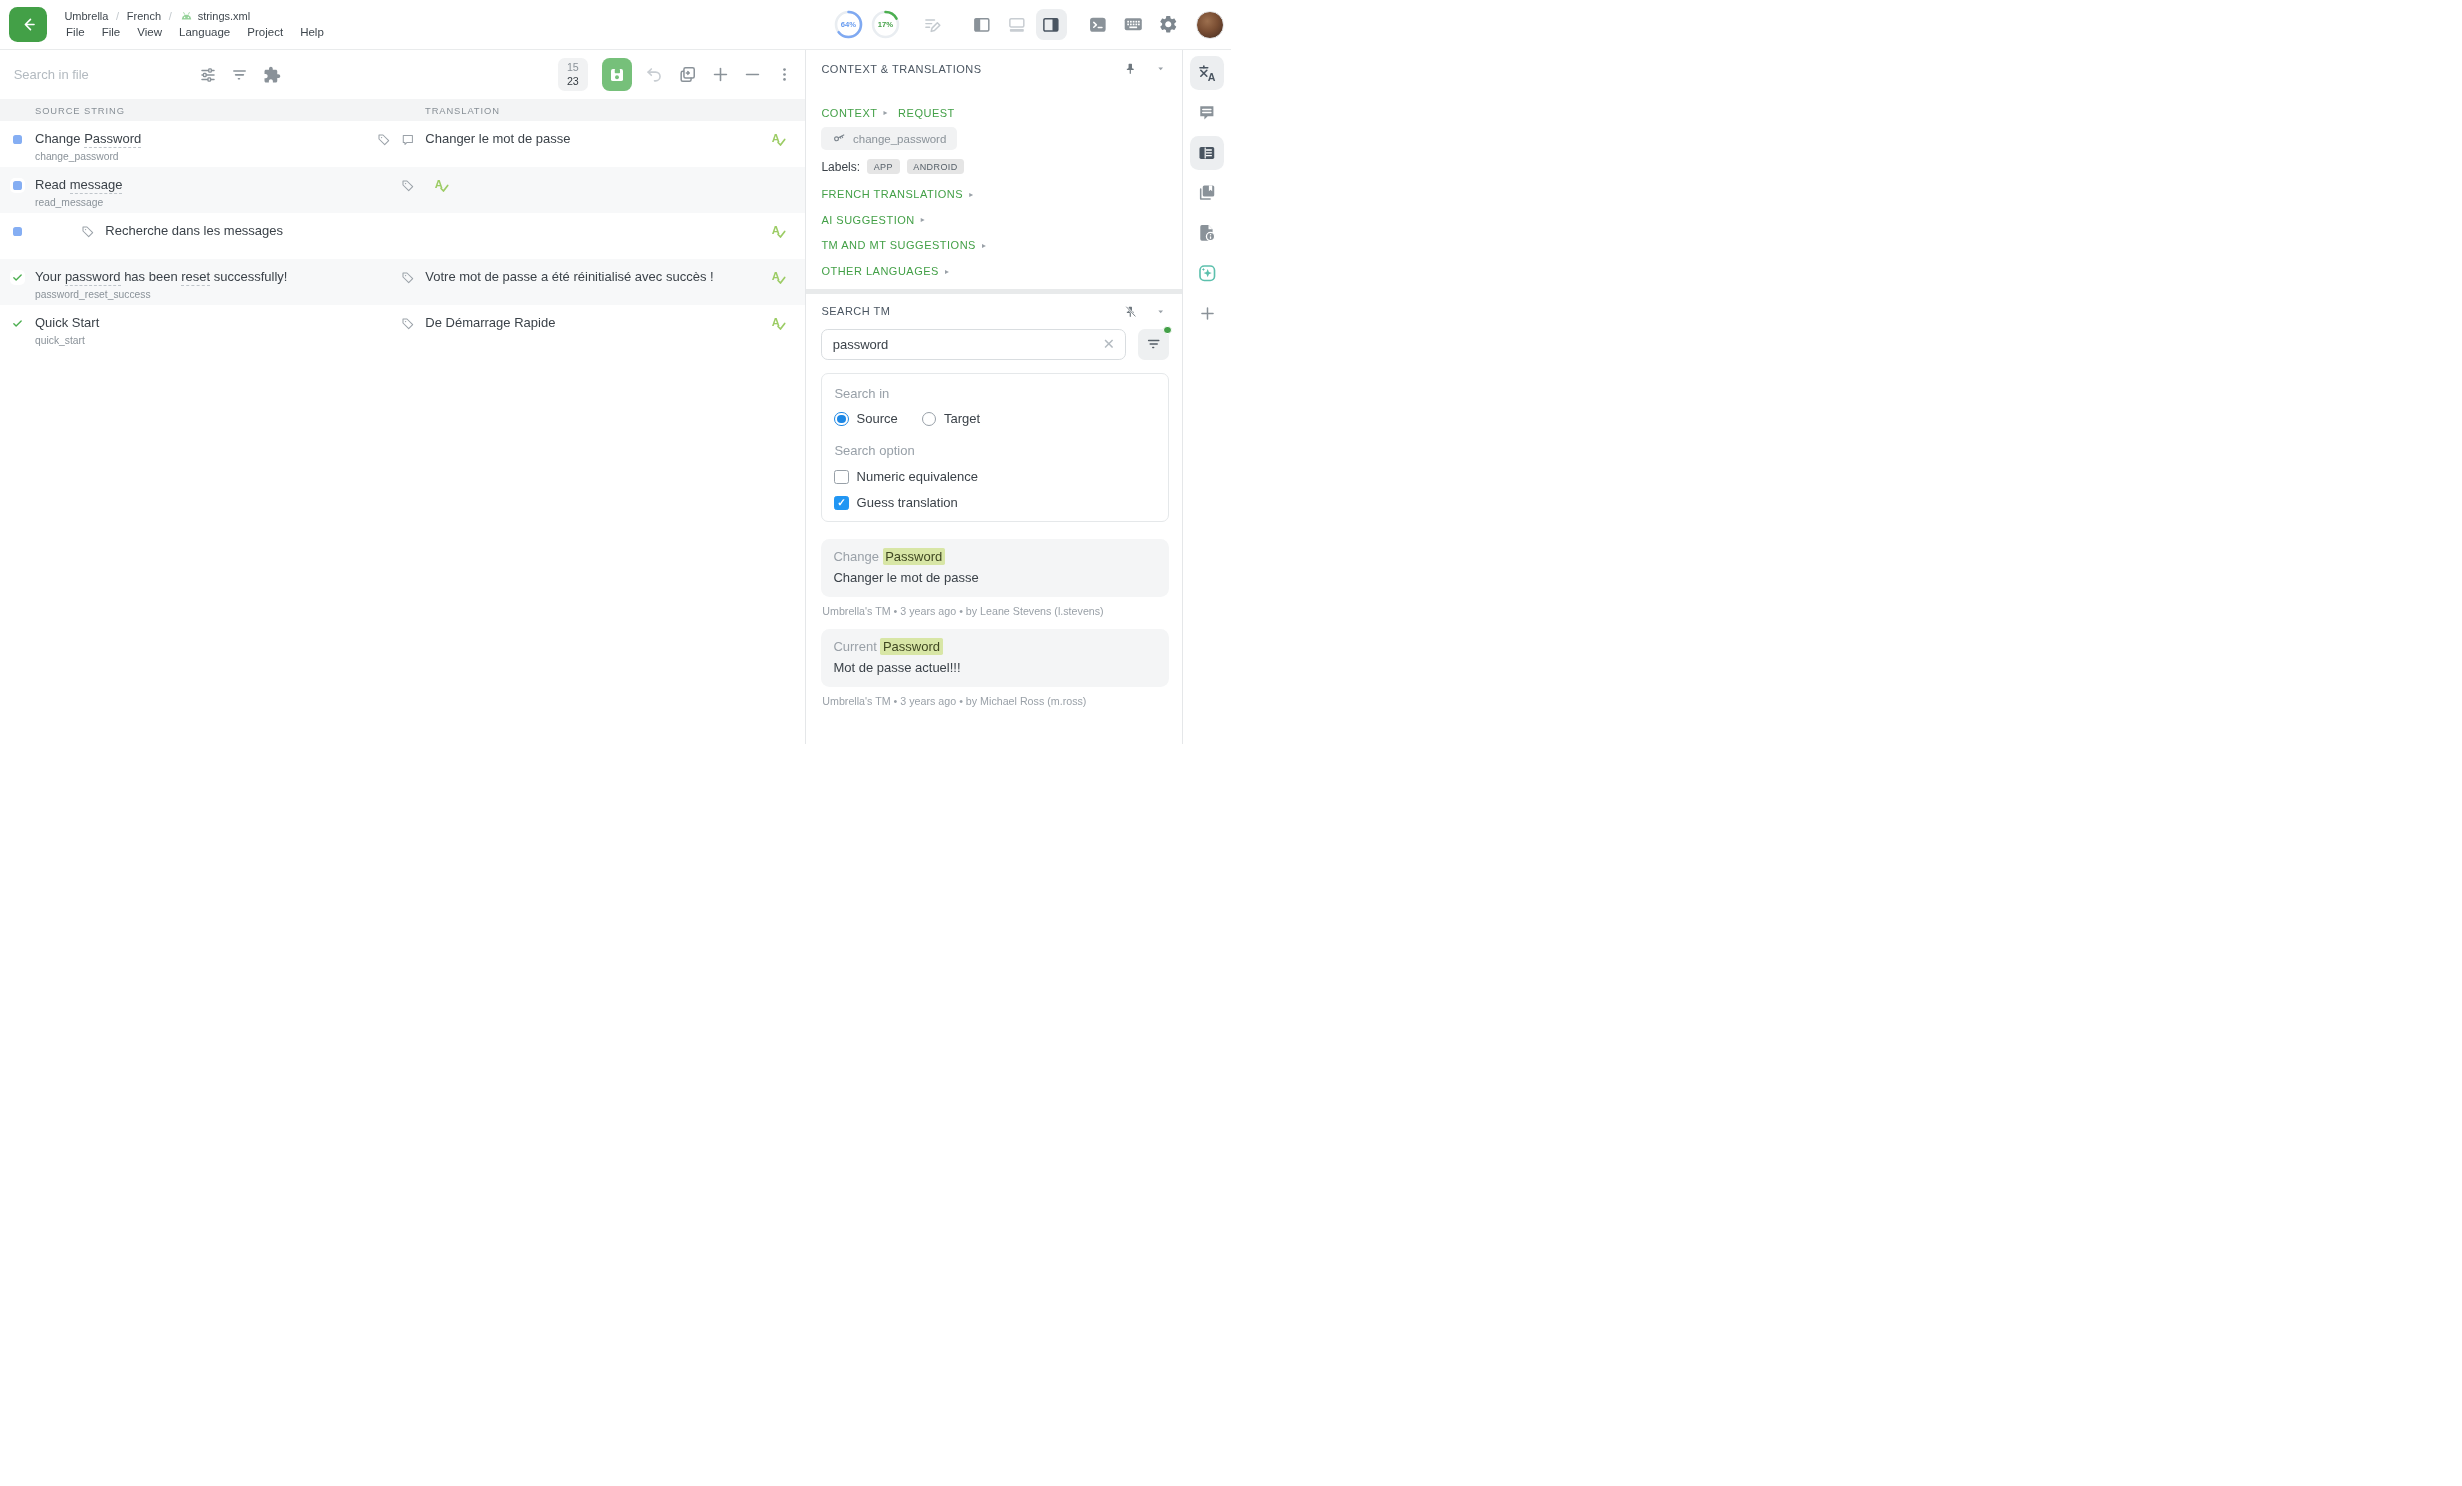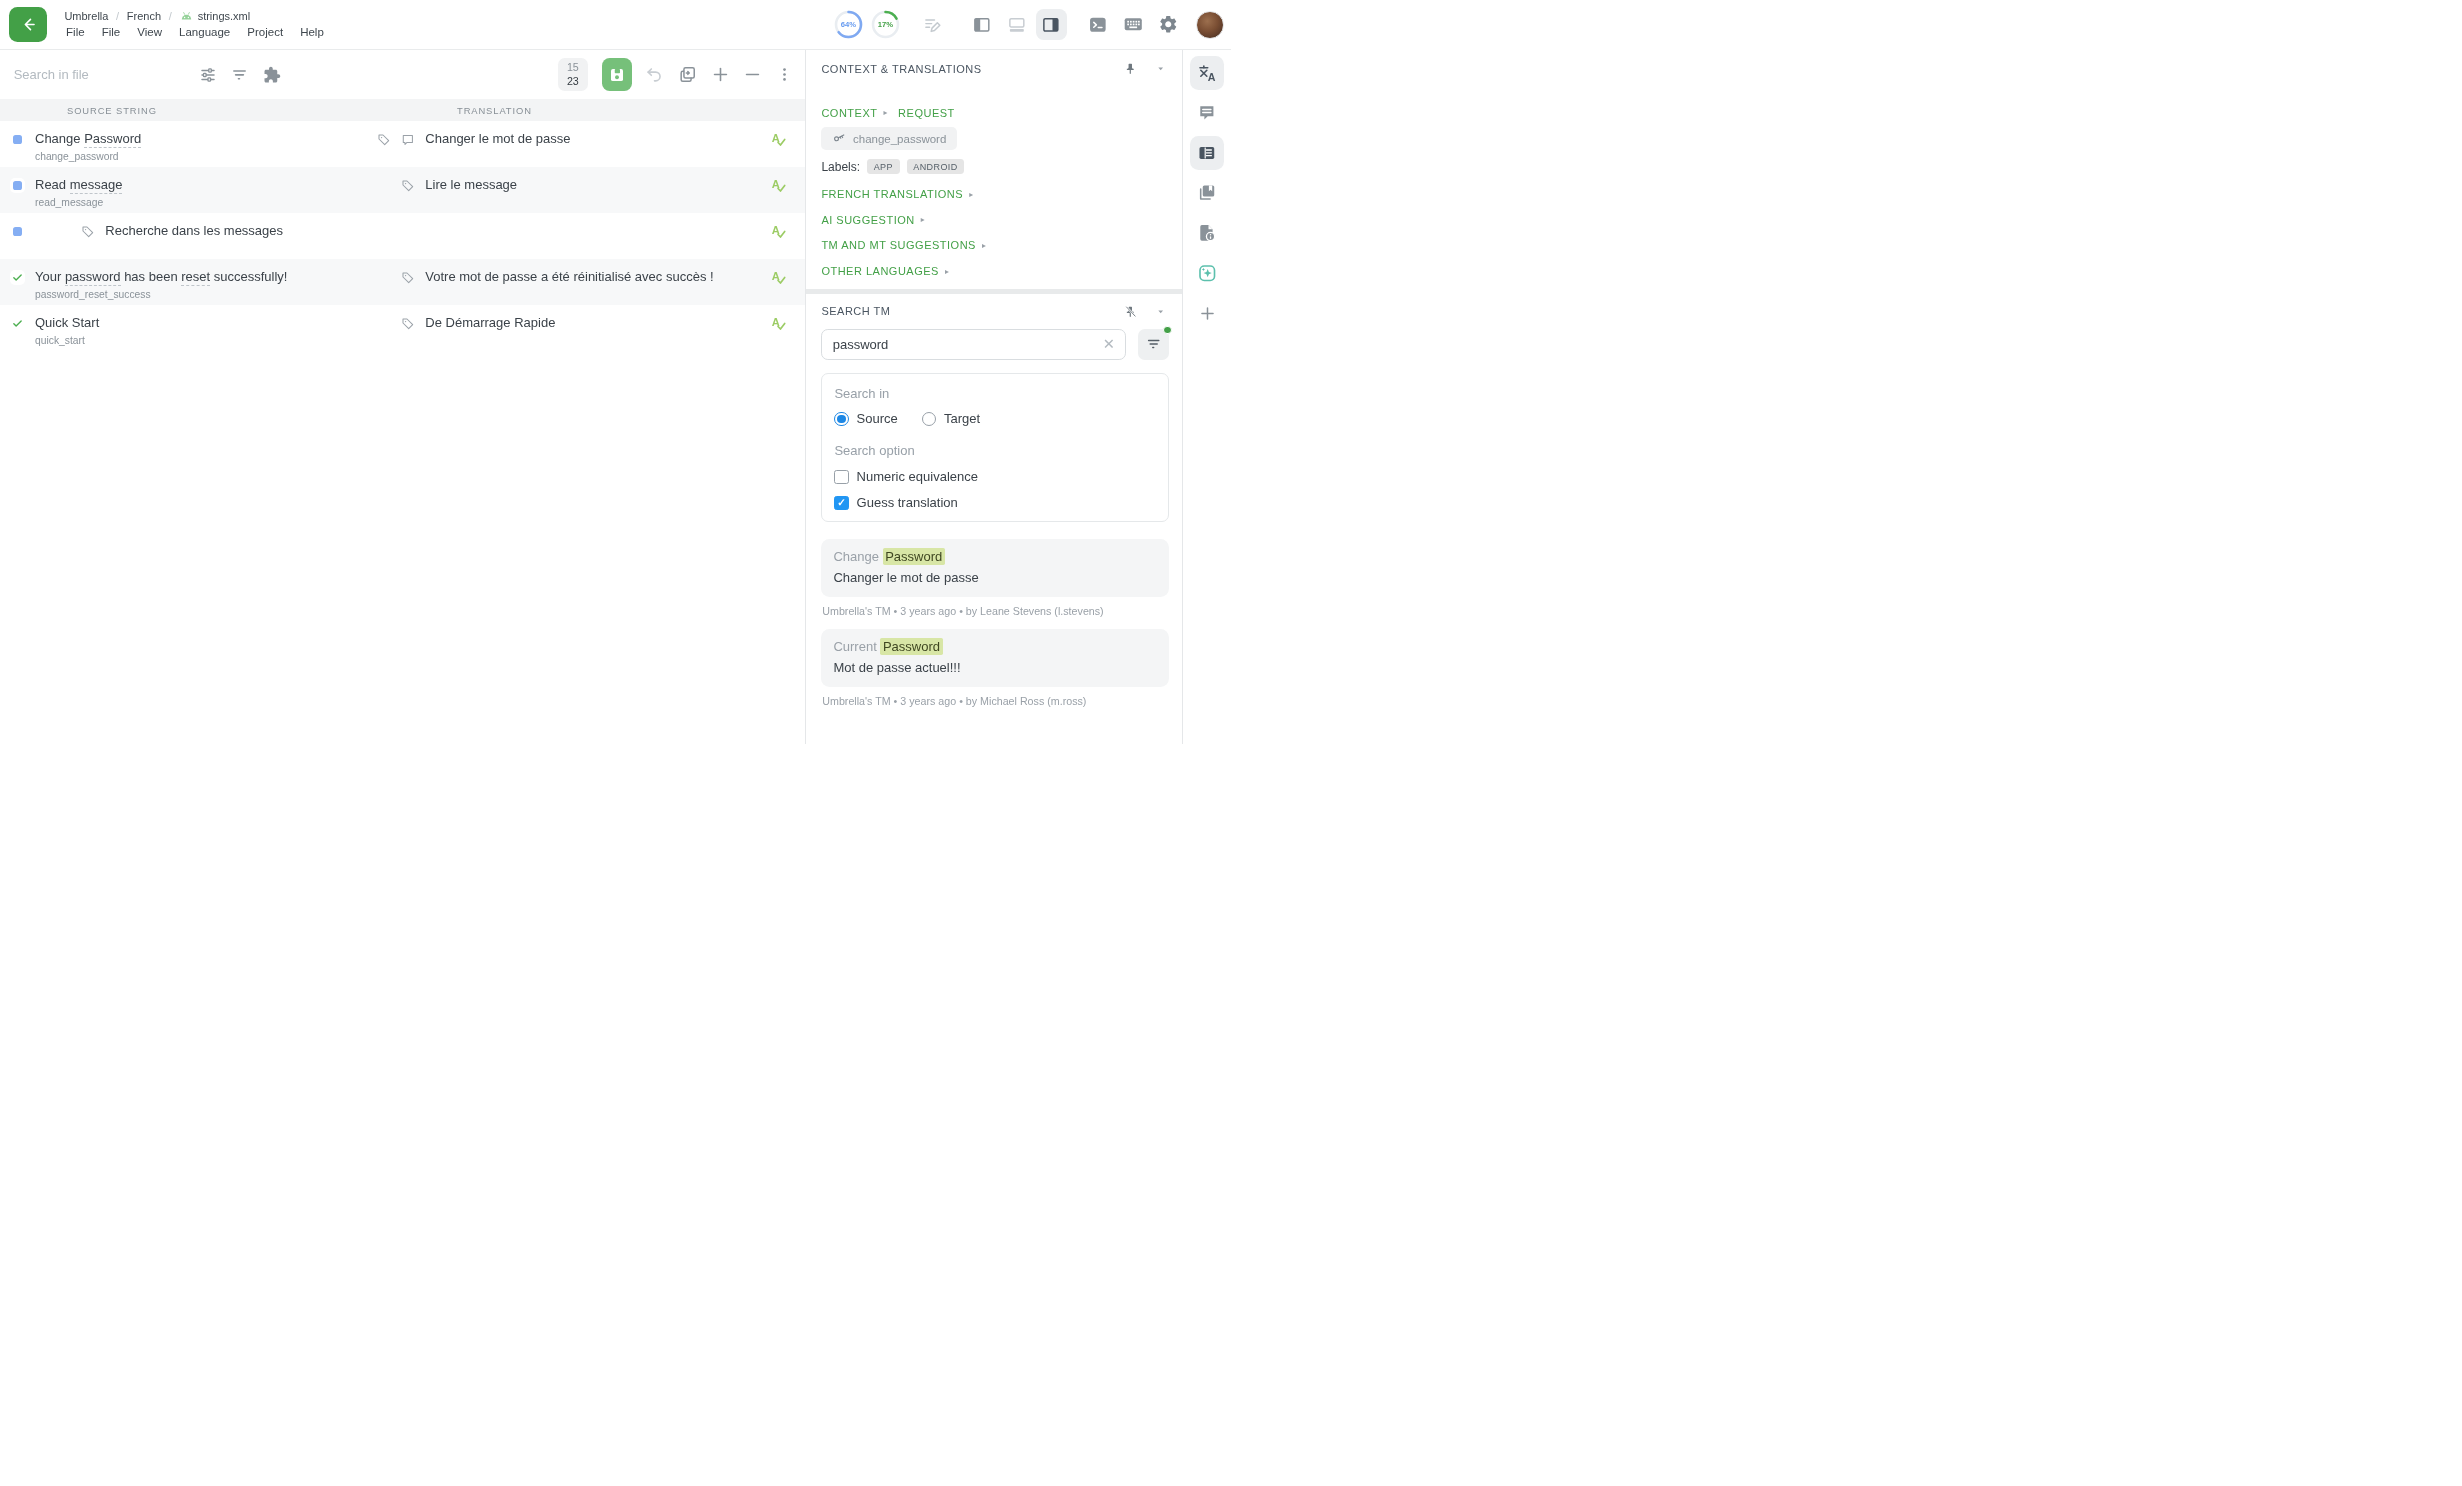--- a/index.html
+++ b/index.html
@@ -52,21 +52,21 @@
   .counter { width:30px; height:33px; background:#f1f2f3; border-radius:6.8px; display:flex;
     flex-direction:column; align-items:center; justify-content:center; line-height:1.25; }
   .counter .cur { font-size:10.7px; color:#8a9299; }
   .counter .tot { font-size:10.7px; color:#343b41; font-weight:normal; }
   .save-btn { width:30px; height:33px; background:#76c07a; border-radius:7.7px;
     display:flex; align-items:center; justify-content:center; }
   .undo-ic { color:#c8cdd2; } .gray-ic { color:#8a9299; }
 
   .grid-head { height:22px; flex:0 0 22px; background:#f3f4f5; display:flex; align-items:center;
     padding-left:35px; font-size:9.4px; letter-spacing:0.9px; color:#878f96; }
-  .grid-head .h1 { width:390px;margin-left:32px; }
+  .grid-head .h1 { width:390px; }
 
   .row { height:46px; flex:0 0 46px; display:flex; }
   .row:nth-child(even) { background:#f7f8f9; }
   .cell-status { width:35px; flex:0 0 35px; display:flex; justify-content:center; padding-top:11px; }
   .status-badge { width:14.5px; height:14.5px; border-radius:5.1px; background:#fff;
     display:flex; align-items:center; justify-content:center; }
   .sq { width:9.4px; height:9.4px; border-radius:2.6px; background:#85aef3; }
   .cell-src { width:320px; flex:0 0 320px; padding-top:10.3px; }
   .src-text { font-size:13px; color:#3b4249; }
   .term { border-bottom:1.7px dashed #c0c6cb; padding-bottom:0.9px; }
@@ -388,21 +388,20 @@
           <div class="src-key" data-interactable="false">read_message</div>
         </div>
         <div class="cell-icons">
           <span data-interactable="true">
               <svg width="13.7" height="13.7" viewBox="0 0 24 24" stroke="currentColor" stroke-width="1.8" fill="none" stroke-linejoin="round">
                 <path d="M3.5 3.5 h7 l10 10 -7 7 -10 -10 z"></path>
                 <circle cx="8" cy="8" r="1.2" fill="currentColor" stroke="none"></circle>
               </svg>
             </span>
         </div>
-        <div class="cell-trans" data-interactable="true"><span>Lire le message</span></div>
         <div class="cell-spell" data-interactable="true">
             <svg width="17" height="17" viewBox="0 0 20 20">
               <text x="2" y="13" font-size="13" font-weight="bold" fill="#9ccc65" font-family="Liberation Sans, sans-serif">A</text>
               <path d="M9.5 13.5 l2.8 3 5 -6.5" stroke="#9ccc65" stroke-width="2" fill="none" stroke-linecap="round" stroke-linejoin="round"></path>
             </svg>
           </div>
       </div>
 
       <div class="row" data-interactable="true">
         <div class="cell-status">

